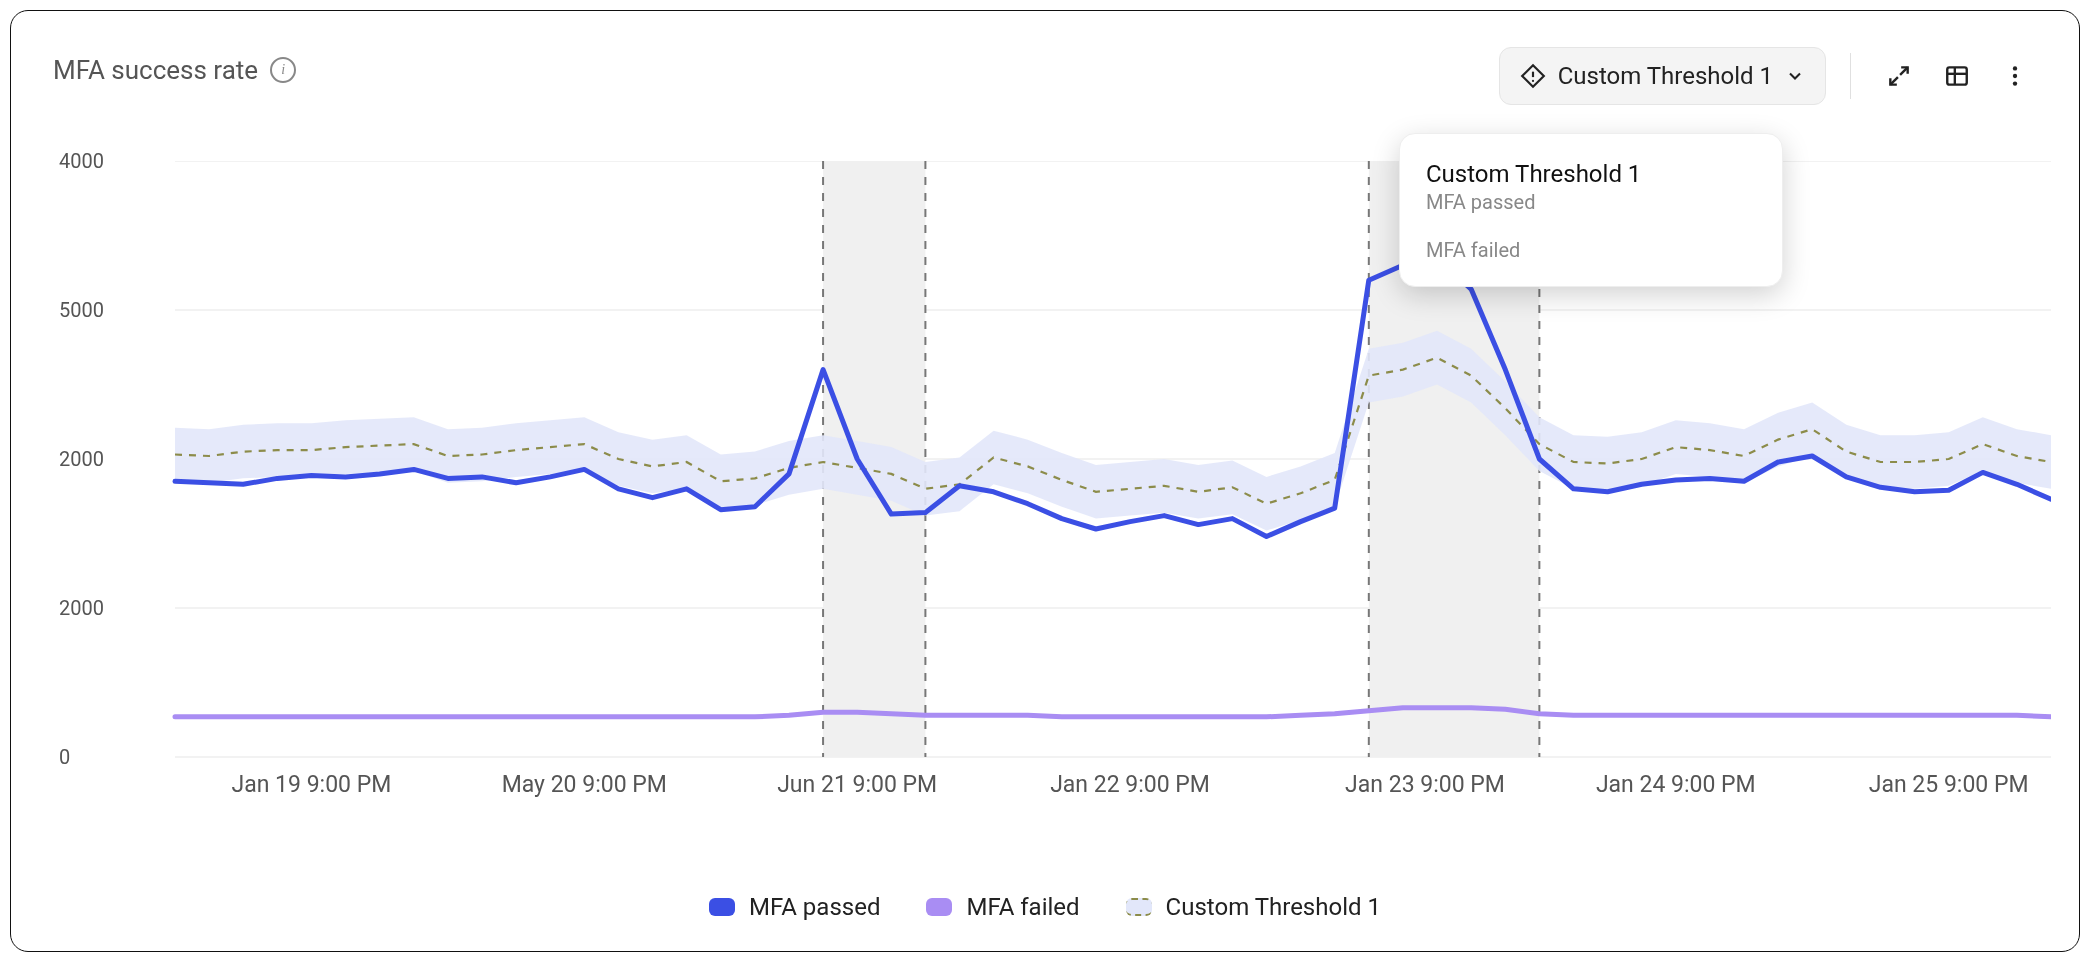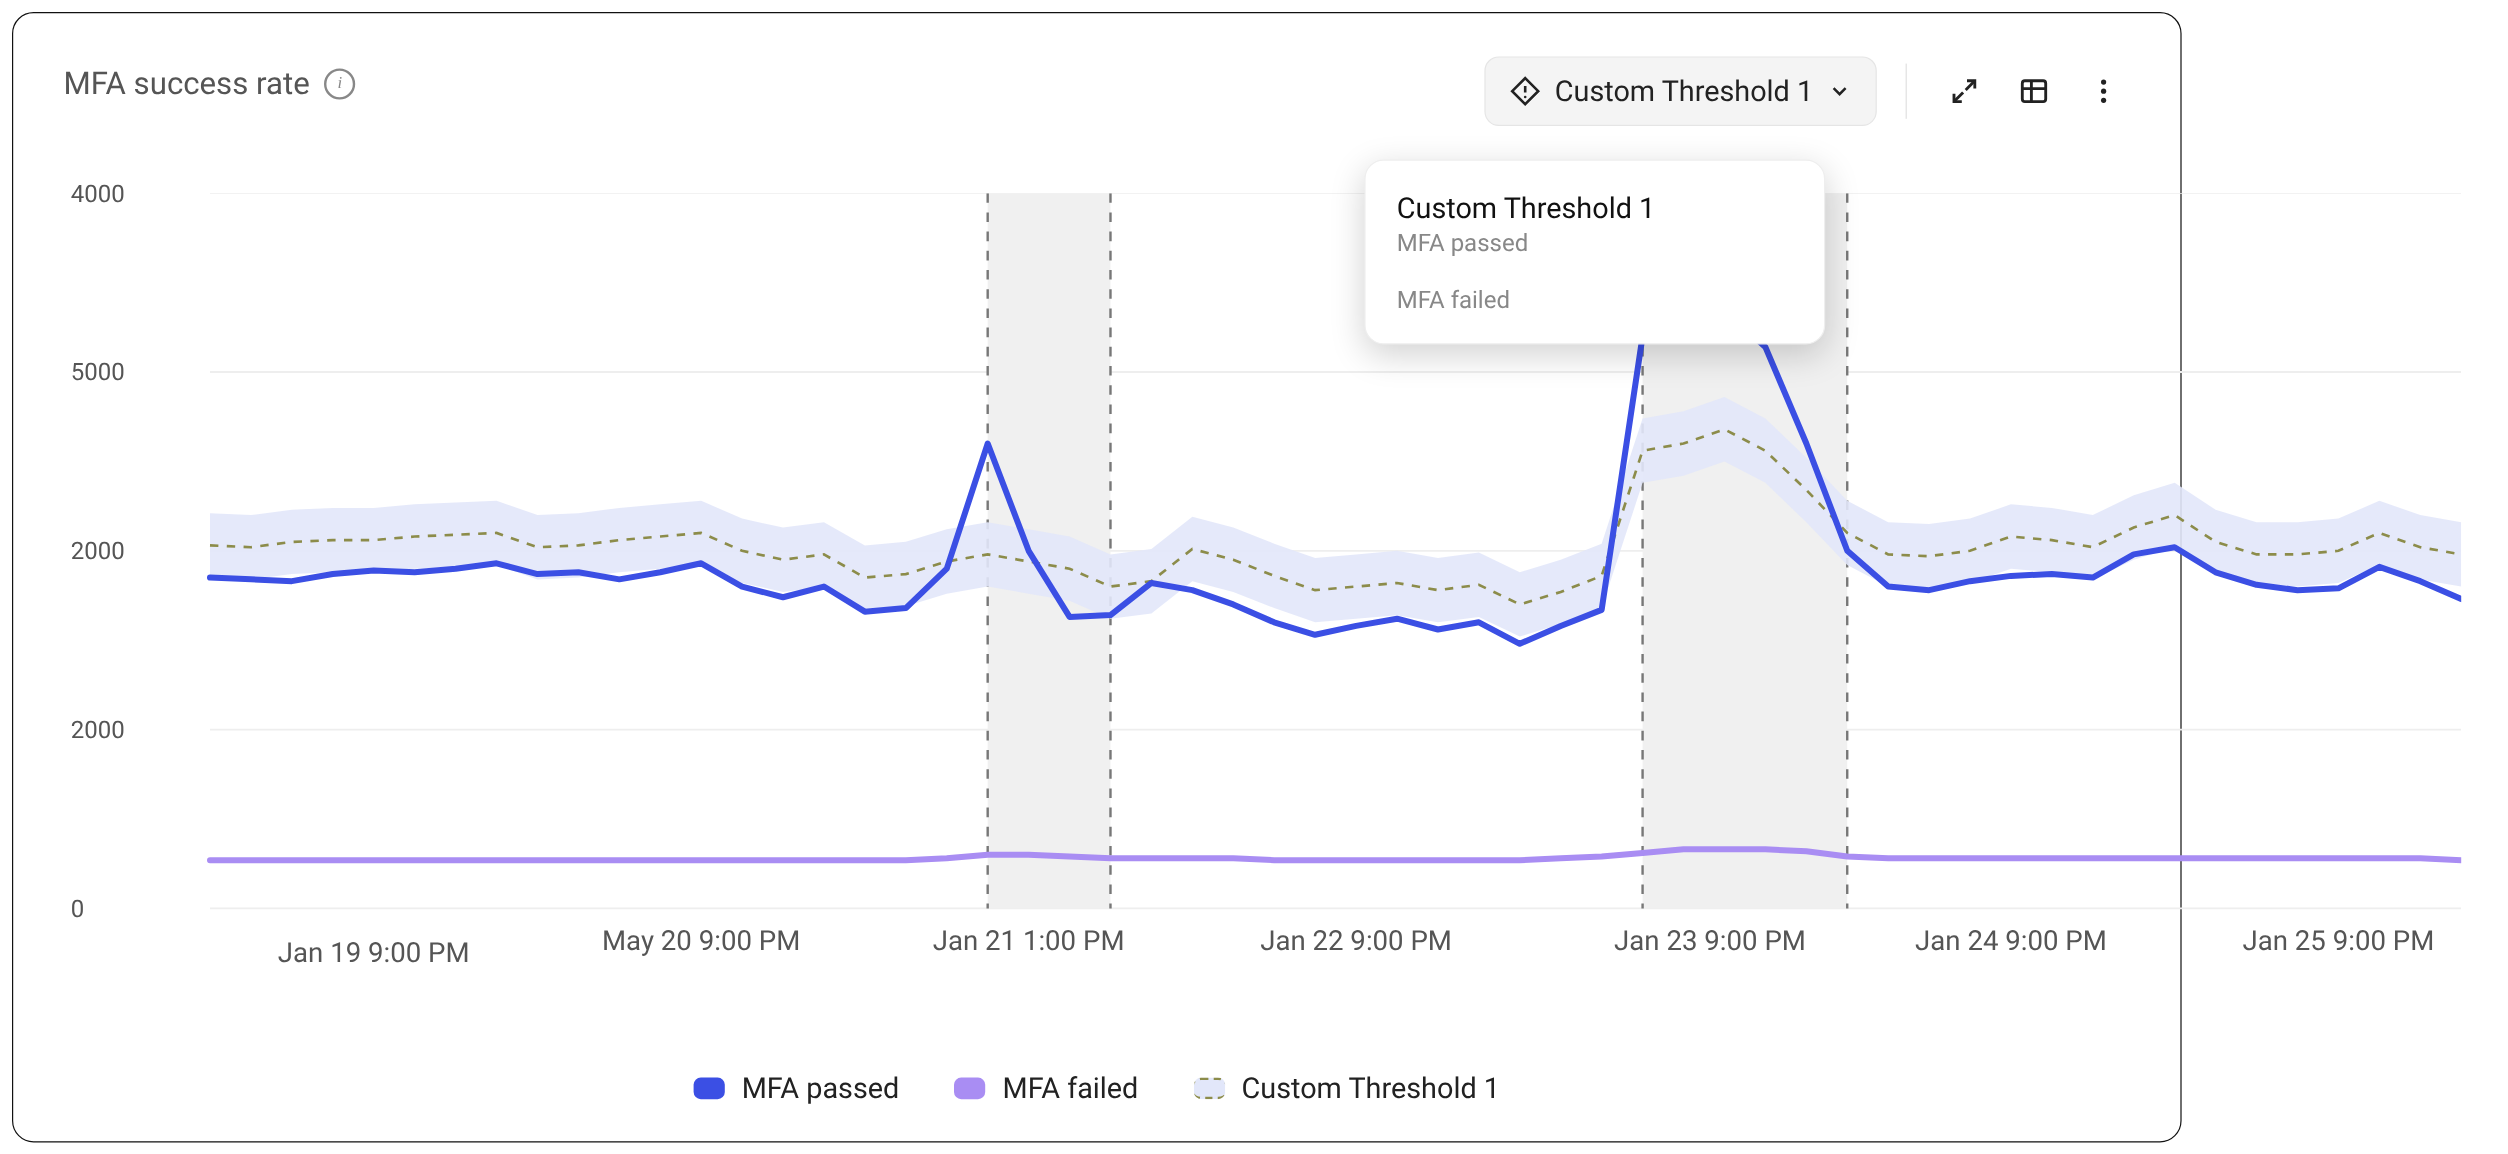--- a/index.html
+++ b/index.html
@@ -7,21 +7,21 @@
     --grey-500:#888;
     --grey-300:#ddd;
     --blue:#3B4FE4;
     --purple:#A98DF3;
     --olive:#8c8c4a;
     --band:#e2e7fa;
     --highlight:#f0f0f0;
   }
   html,body{margin:0;padding:0;font-family:-apple-system,BlinkMacSystemFont,"Segoe UI",Roboto,sans-serif;color:#222;}
   .panel{
-    width:1808px;height:942px;margin:10px;border:1.5px solid #111;border-radius:18px;
+    width:2070px;height:942px;margin:10px;border:1.5px solid #111;border-radius:18px;
     position:relative;background:#fff;box-sizing:border-box;
   }
   
   .title-row{position:absolute;left:42px;top:44px;display:flex;align-items:center;gap:12px;font-size:26px;color:var(--grey-700);}
   .info-icon{width:22px;height:22px;border:2px solid var(--grey-500);border-radius:50%;display:flex;align-items:center;justify-content:center;font-size:14px;color:var(--grey-500);font-style:italic;font-family:serif;}
   .toolbar{position:absolute;right:40px;top:36px;display:flex;align-items:center;gap:10px;}
   .dropdown-btn{display:flex;align-items:center;gap:12px;background:#f4f4f4;border:1px solid #e5e5e5;border-radius:12px;padding:14px 20px;font-size:24px;color:#222;cursor:pointer;}
   .vsep{width:1px;height:46px;background:#e0e0e0;margin:0 14px;}
   .icon-btn{width:48px;height:48px;display:flex;align-items:center;justify-content:center;border-radius:8px;cursor:pointer;color:#333;}
   svg{display:block}
@@ -103,23 +103,23 @@
       <div class="menu-s">MFA failed</div>
     </div>
   </div>
 
   <div class="plot" id="plot">
       <div class="y-lab" style="top: 596px;">0</div>
       <div class="y-lab" style="top: 447px;">2000</div>
       <div class="y-lab" style="top: 298px;">2000</div>
       <div class="y-lab" style="top: 149px;">5000</div>
       <div class="y-lab" style="top: 0px;">4000</div>
-      <div class="x-lab" style="left: 256.436px; margin-top: 10px;">Jan 19 9:00 PM</div>
+      <div class="x-lab" style="left: 256.436px;">Jan 19 9:00 PM</div>
       <div class="x-lab" style="left: 529.309px;">May 20 9:00 PM</div>
-      <div class="x-lab" style="left: 802.182px;">Jan 21 1:00 PM</div>
+      <div class="x-lab" style="left: 802.182px;">Jun 21 9:00 PM</div>
       <div class="x-lab" style="left: 1075.05px;">Jan 22 9:00 PM</div>
       <div class="x-lab" style="left: 1370px;">Jan 23 9:00 PM</div>
       <div class="x-lab" style="left: 1620.8px;">Jan 24 9:00 PM</div>
       <div class="x-lab" style="left: 1893.67px;">Jan 25 9:00 PM</div>
       <svg width="1996" height="634">
         <line x1="120" x2="1996" y1="596" y2="596" stroke="#eee" stroke-width="1.5"></line>
         <line x1="120" x2="1996" y1="447" y2="447" stroke="#eee" stroke-width="1.5"></line>
         <line x1="120" x2="1996" y1="298" y2="298" stroke="#eee" stroke-width="1.5"></line>
         <line x1="120" x2="1996" y1="149" y2="149" stroke="#eee" stroke-width="1.5"></line>
         <line x1="120" x2="1996" y1="0" y2="0" stroke="#eee" stroke-width="1.5"></line>

